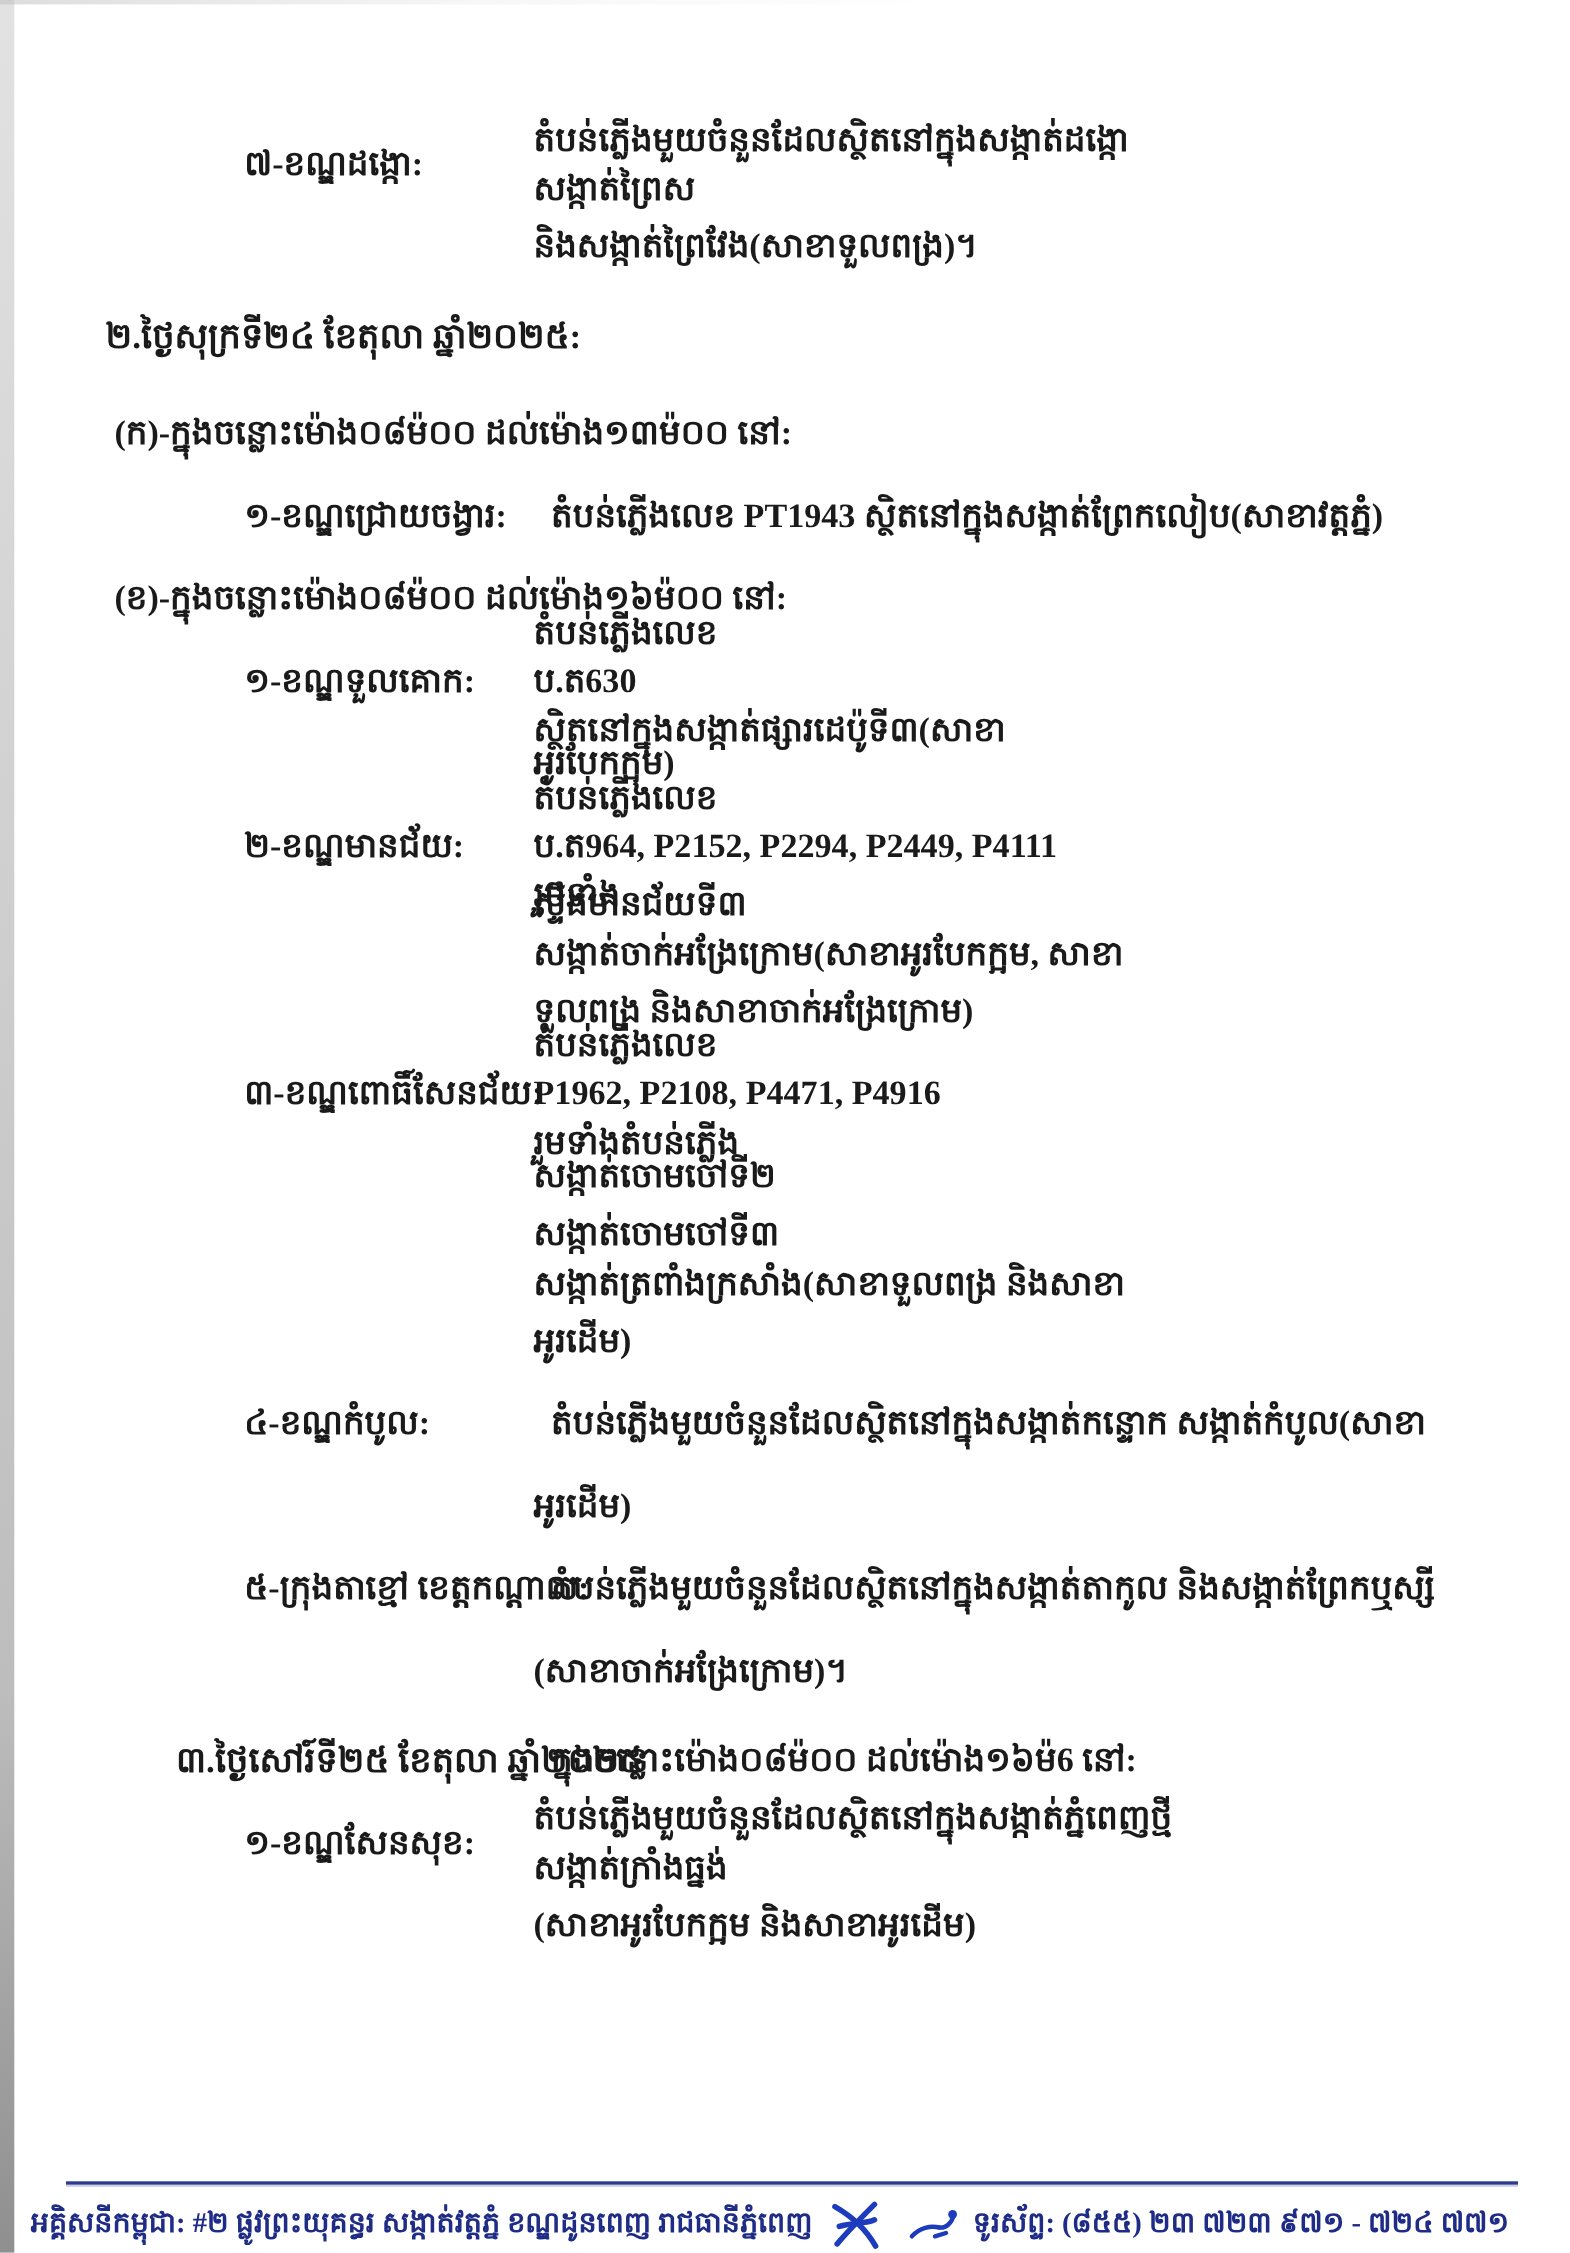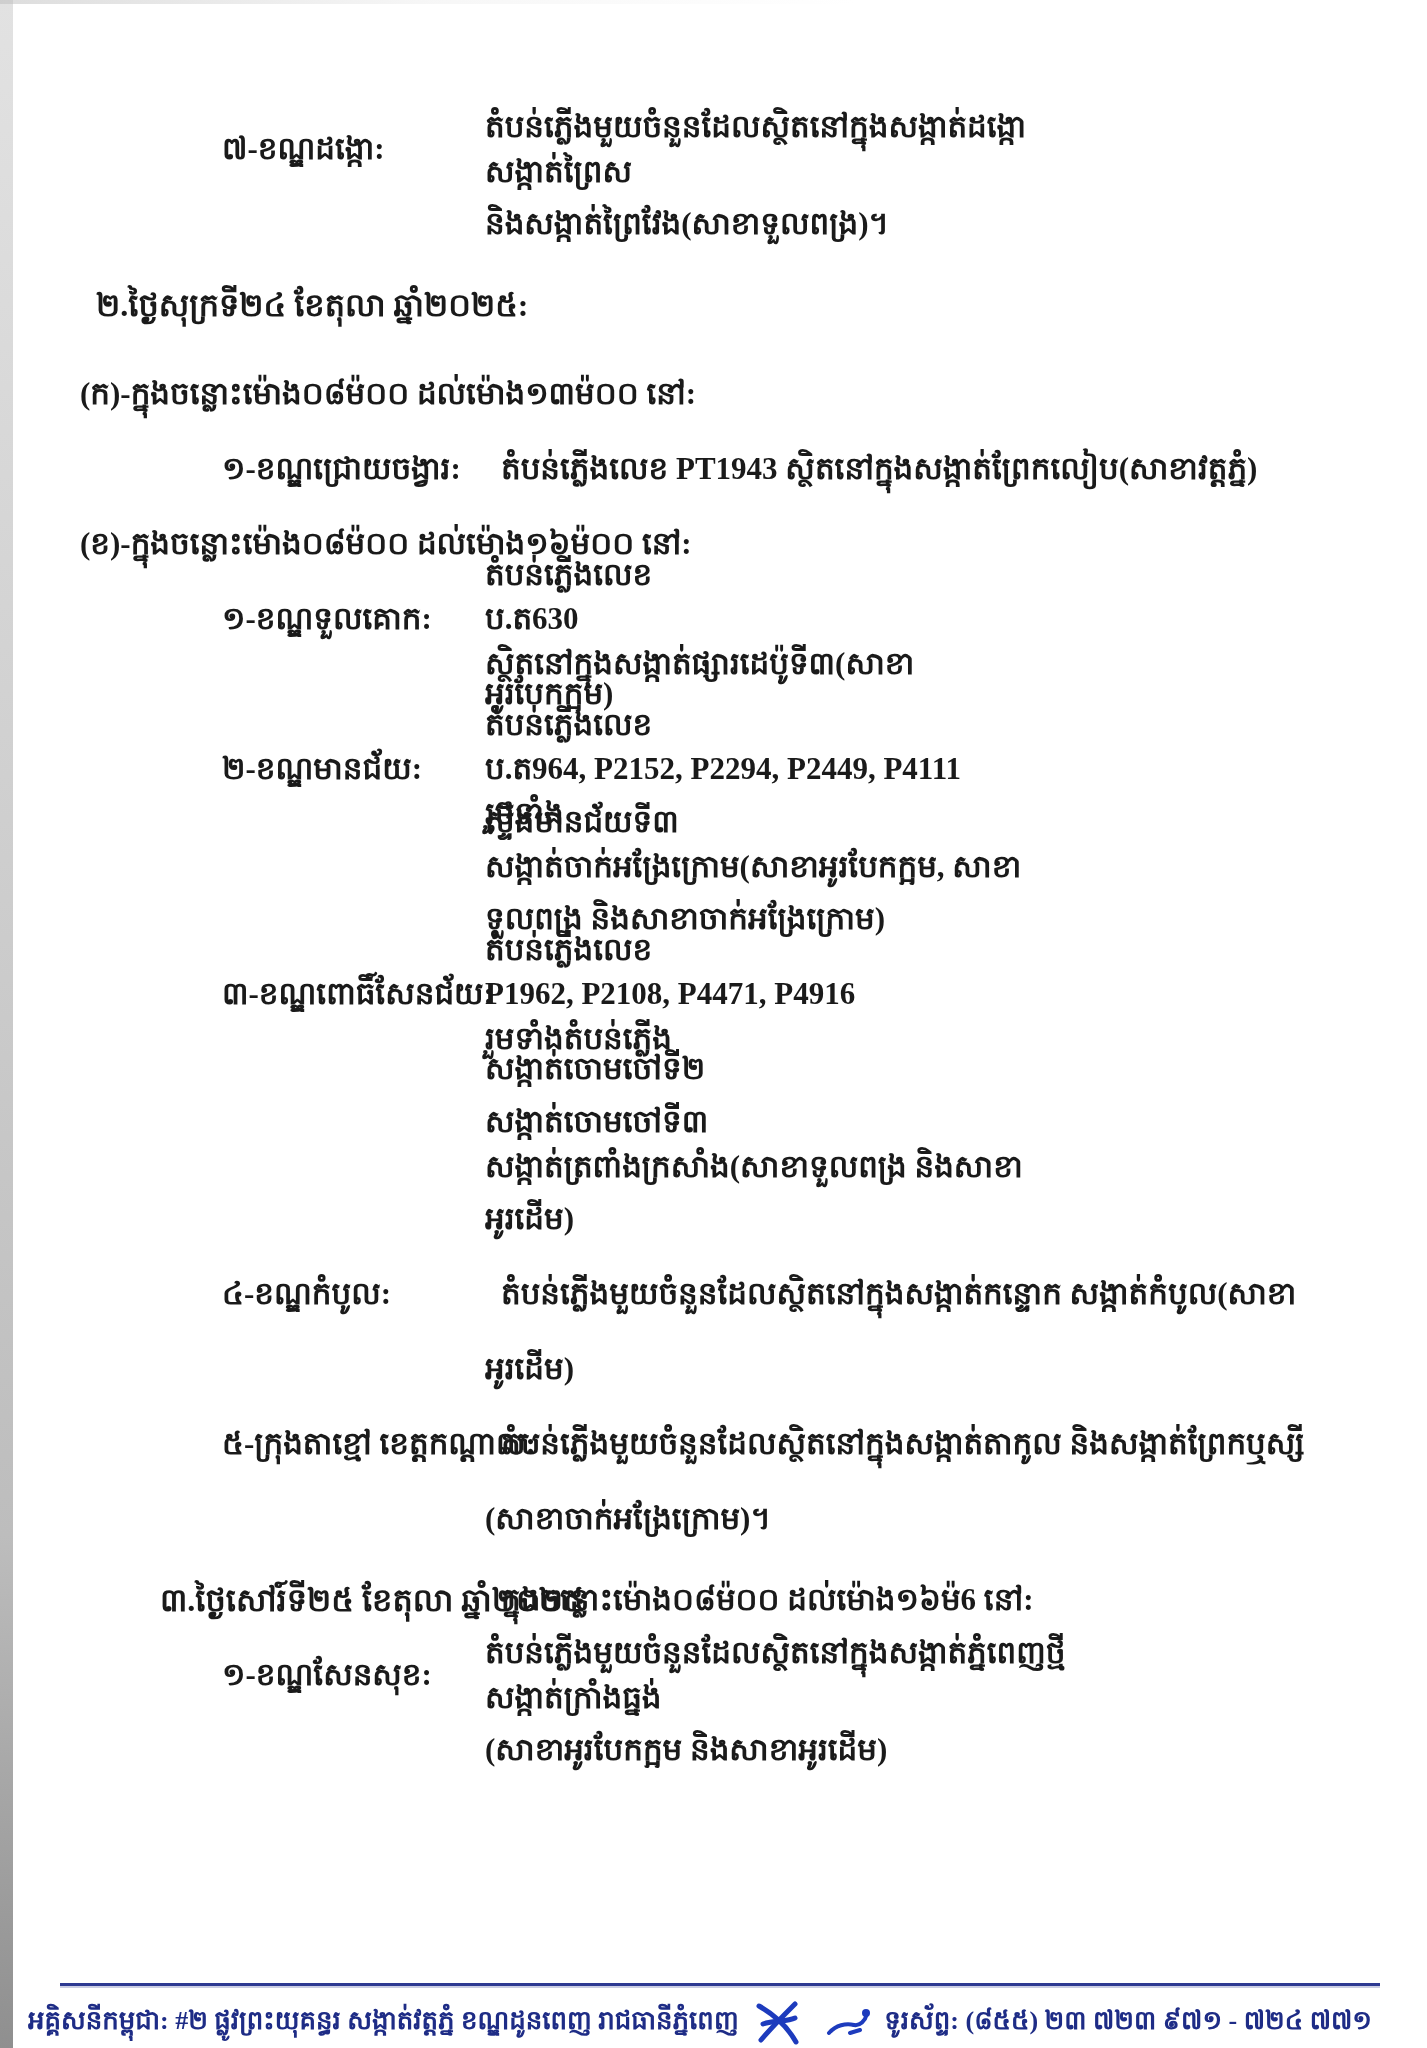--- a/index.html
+++ b/index.html
@@ -23,21 +23,21 @@
   .doc-body{
     position:absolute;left:0;top:112px;width:1427px;
   }
   .row{
     display:flex;align-items:center;
     height:75px;
     font-size:31px;font-weight:600;line-height:1.05;
     white-space:nowrap;
   }
   .row--heading{padding-left:96px;font-weight:700;font-size:32px;margin-top:6px;margin-bottom:14px;}
-  .row--sub{padding-left:80px;font-weight:700;}
+  .row--sub{padding-left:104px;font-weight:700;}
   .row--entry .label{margin-left:222px;width:263px;flex-shrink:0;}
   .row--heading_entry .label{margin-left:160px;width:325px;flex-shrink:0;font-weight:700;font-size:32px;}
   .row--heading_entry{margin-top:6px;}
   .content{
     width:860px;display:flex;justify-content:space-between;gap:12px;flex-direction:column;
   }
   .content.single{justify-content:flex-start;margin-left:16px;}
   .row--cont .content{margin-left:485px;}
   .footer-rule{
     position:absolute;left:60px;top:1983px;width:1320px;height:3px;

